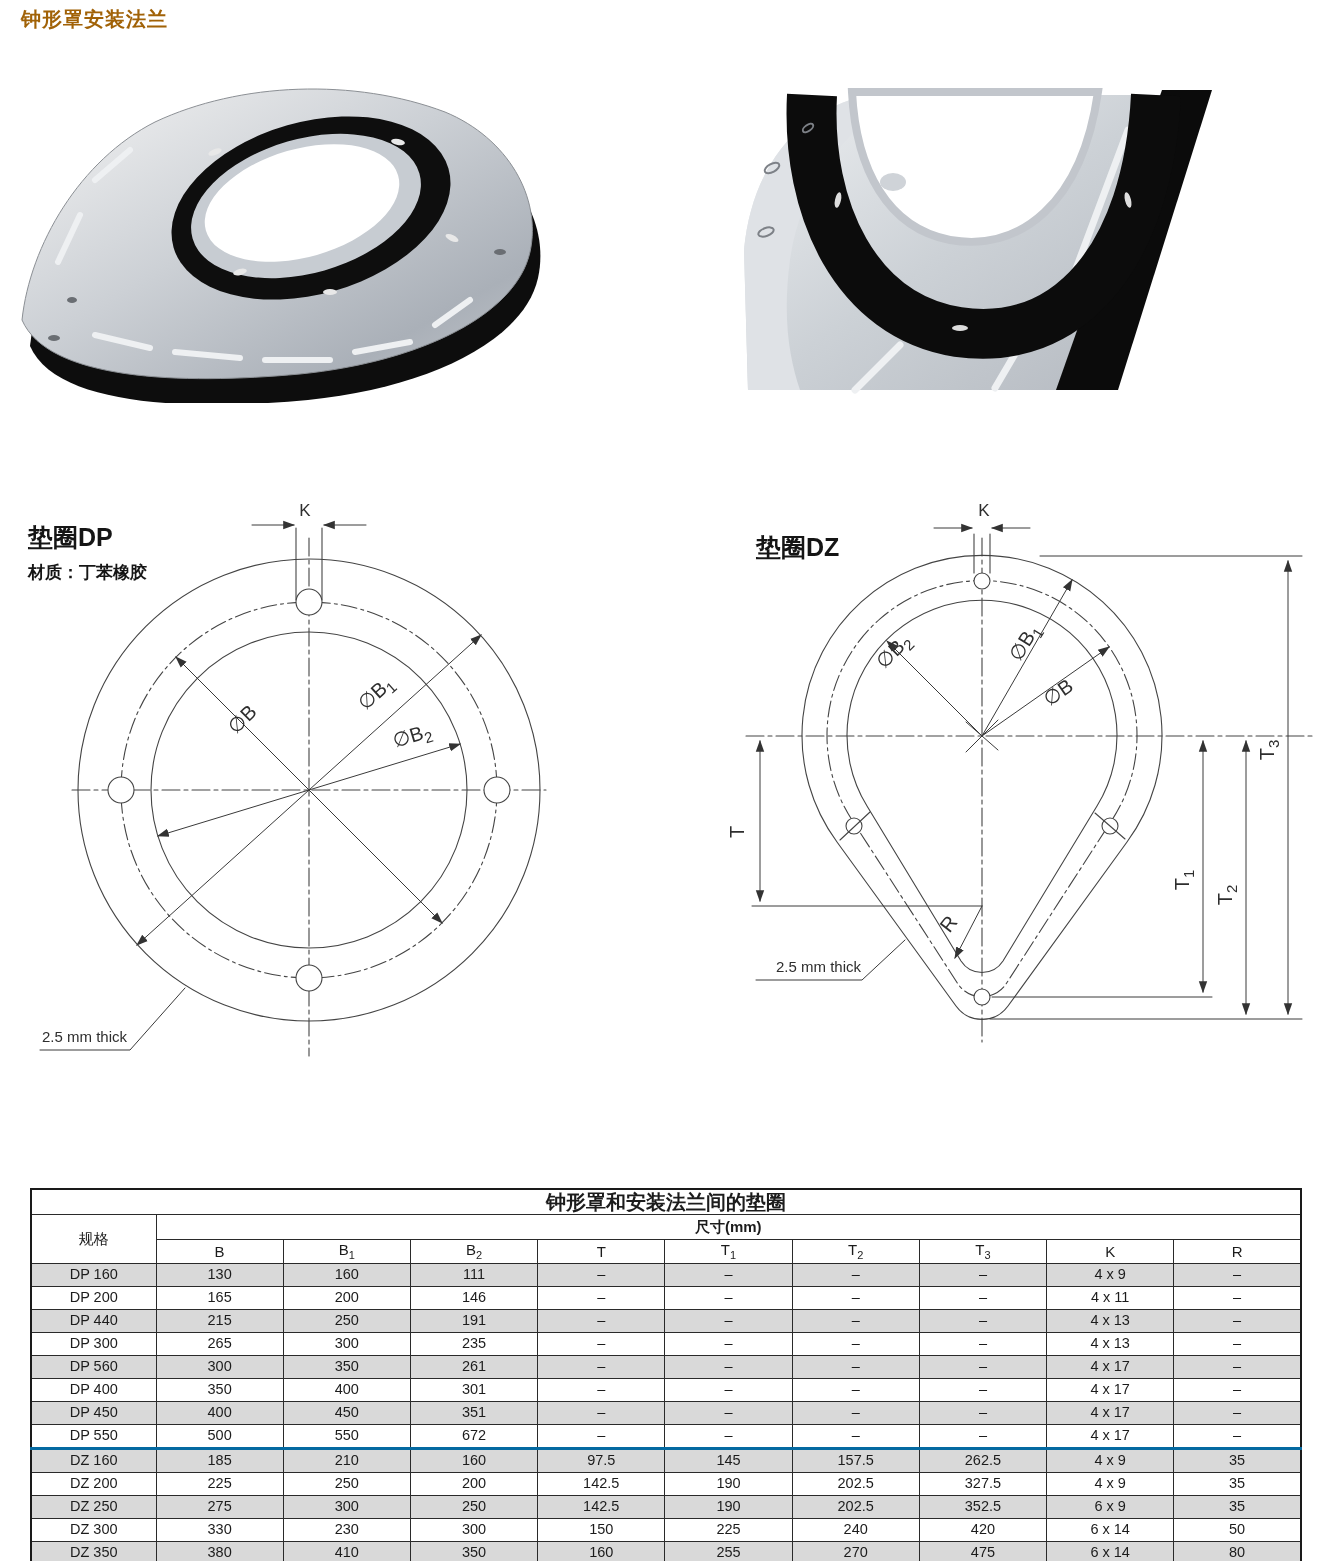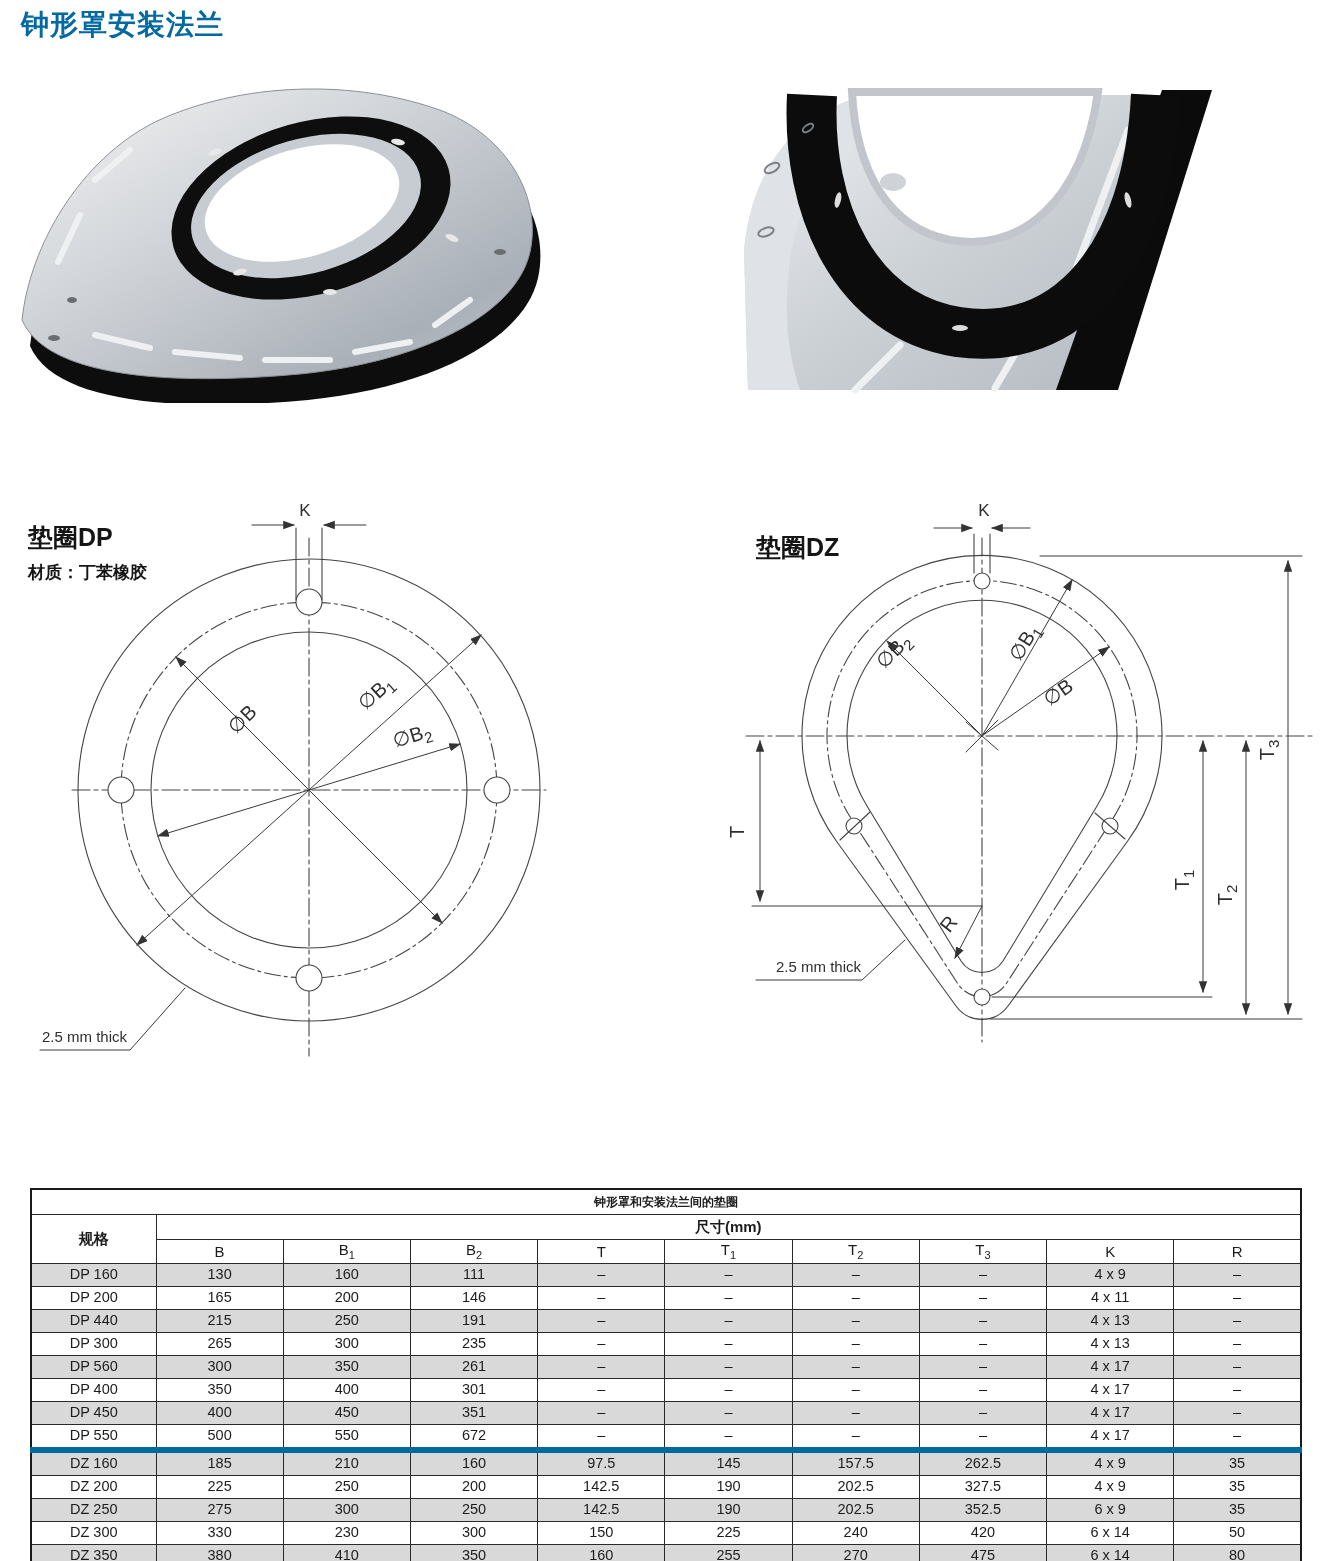--- a/index.html
+++ b/index.html
@@ -2,42 +2,42 @@
 <html><head>
 <meta charset="utf-8">
 <style>
   html,body{margin:0;padding:0;background:#ffffff;}
   body{
     width:1324px;height:1561px;position:relative;overflow:hidden;
     font-family:"Liberation Sans", sans-serif;color:#1a1a1a;
   }
   .page-title{
     position:absolute;left:21px;top:6px;margin:0;
-    font-size:28px;font-weight:700;color:#0369a1;letter-spacing:1px;
+    font-size:20px;font-weight:700;color:#a16207;letter-spacing:1px;
   }
   svg{position:absolute;display:block;}
   #photos{left:0;top:88px;width:1324px;height:315px;}
   #diagrams{left:0;top:465px;width:1324px;height:630px;}
 
   .spec-table{
     position:absolute;left:30px;top:1188px;width:1272px;
     border-collapse:collapse;table-layout:fixed;
     font-size:14.5px;color:#1c1c1c;
     border:2px solid #1a1a1a;
   }
   .spec-table td,.spec-table th{
     border:1px solid #2a2a2a;text-align:center;vertical-align:middle;
     padding:0;height:22px;font-weight:400;line-height:1.05;
   }
-  .spec-table .t-title{height:24px;font-weight:700;font-size:12px;}
+  .spec-table .t-title{height:24px;font-weight:700;font-size:20px;}
   .spec-table .t-dims{height:24px;font-weight:700;font-size:15px;}
-  .spec-table .t-spec{font-weight:700;font-size:15px;}
+  .spec-table .t-spec{font-weight:400;font-size:15px;}
   .spec-table .t-col{height:23px;font-size:15px;}
   .spec-table tr.shade td{background:#d9d9d9;}
-  .spec-table tr.group-start td{border-top:6px solid #0369a1;}
+  .spec-table tr.group-start td{border-top:3px solid #0369a1;}
   .spec-table sub{font-size:11px;}
   text{font-family:"Liberation Sans", sans-serif;fill:#2e2e2e;}
   .cjk{font-weight:700;fill:#151515;}
 </style>
 </head>
 <body>
 
 <h1 class="page-title">钟形罩安装法兰</h1>
 
 <svg id="photos" viewBox="0 88 1324 315">

